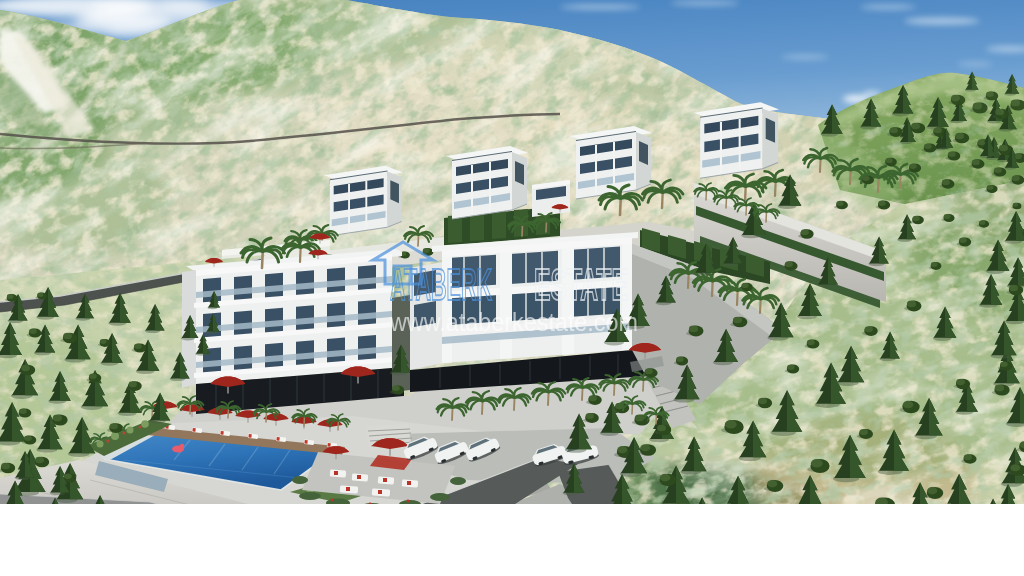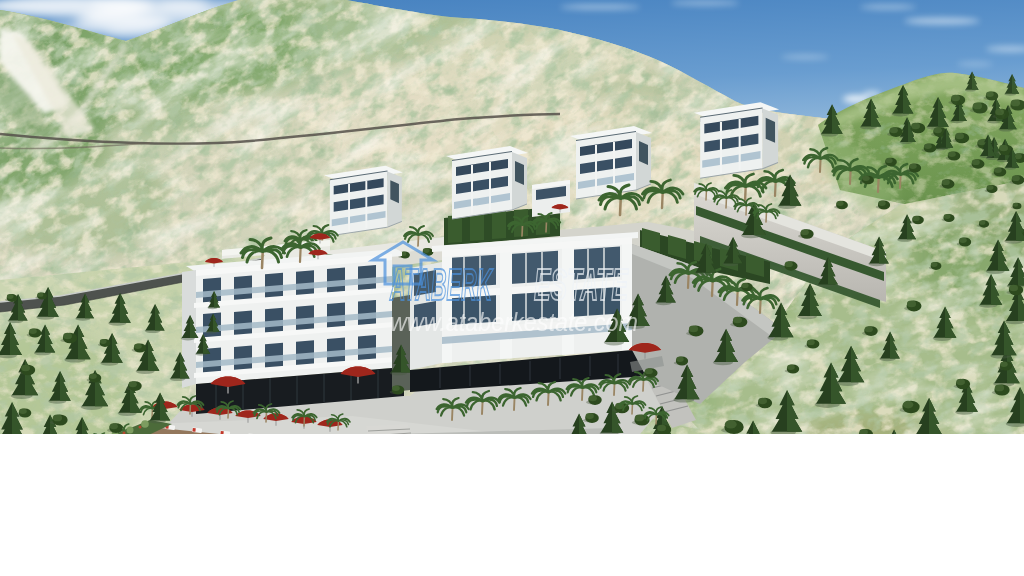--- a/index.html
+++ b/index.html
@@ -1,14 +1,14 @@
 <!DOCTYPE html>
 <html><head><meta charset="utf-8"><style>
 html,body{margin:0;padding:0;}
-#stage{width:1024px;height:434px;position:relative;overflow:hidden;font-family:"Liberation Sans",sans-serif;background:#ec4899;font-style:italic;}
+#stage{width:1024px;height:504px;position:relative;overflow:hidden;font-family:"Liberation Sans",sans-serif;background:#ec4899;}
 </style></head><body>
 <div id="stage">
 <svg width="1024" height="576" viewBox="0 0 1024 576" xmlns="http://www.w3.org/2000/svg">
 <defs>
 <linearGradient id="skyg" x1="0.1" y1="0" x2="0.35" y2="1">
  <stop offset="0" stop-color="#4480bf"></stop>
           <stop offset="0.5" stop-color="#699dd0"></stop>
           <stop offset="1" stop-color="#b4cfe4"></stop>
 </linearGradient>
 <linearGradient id="mg" x1="0" y1="0" x2="0.25" y2="1">

